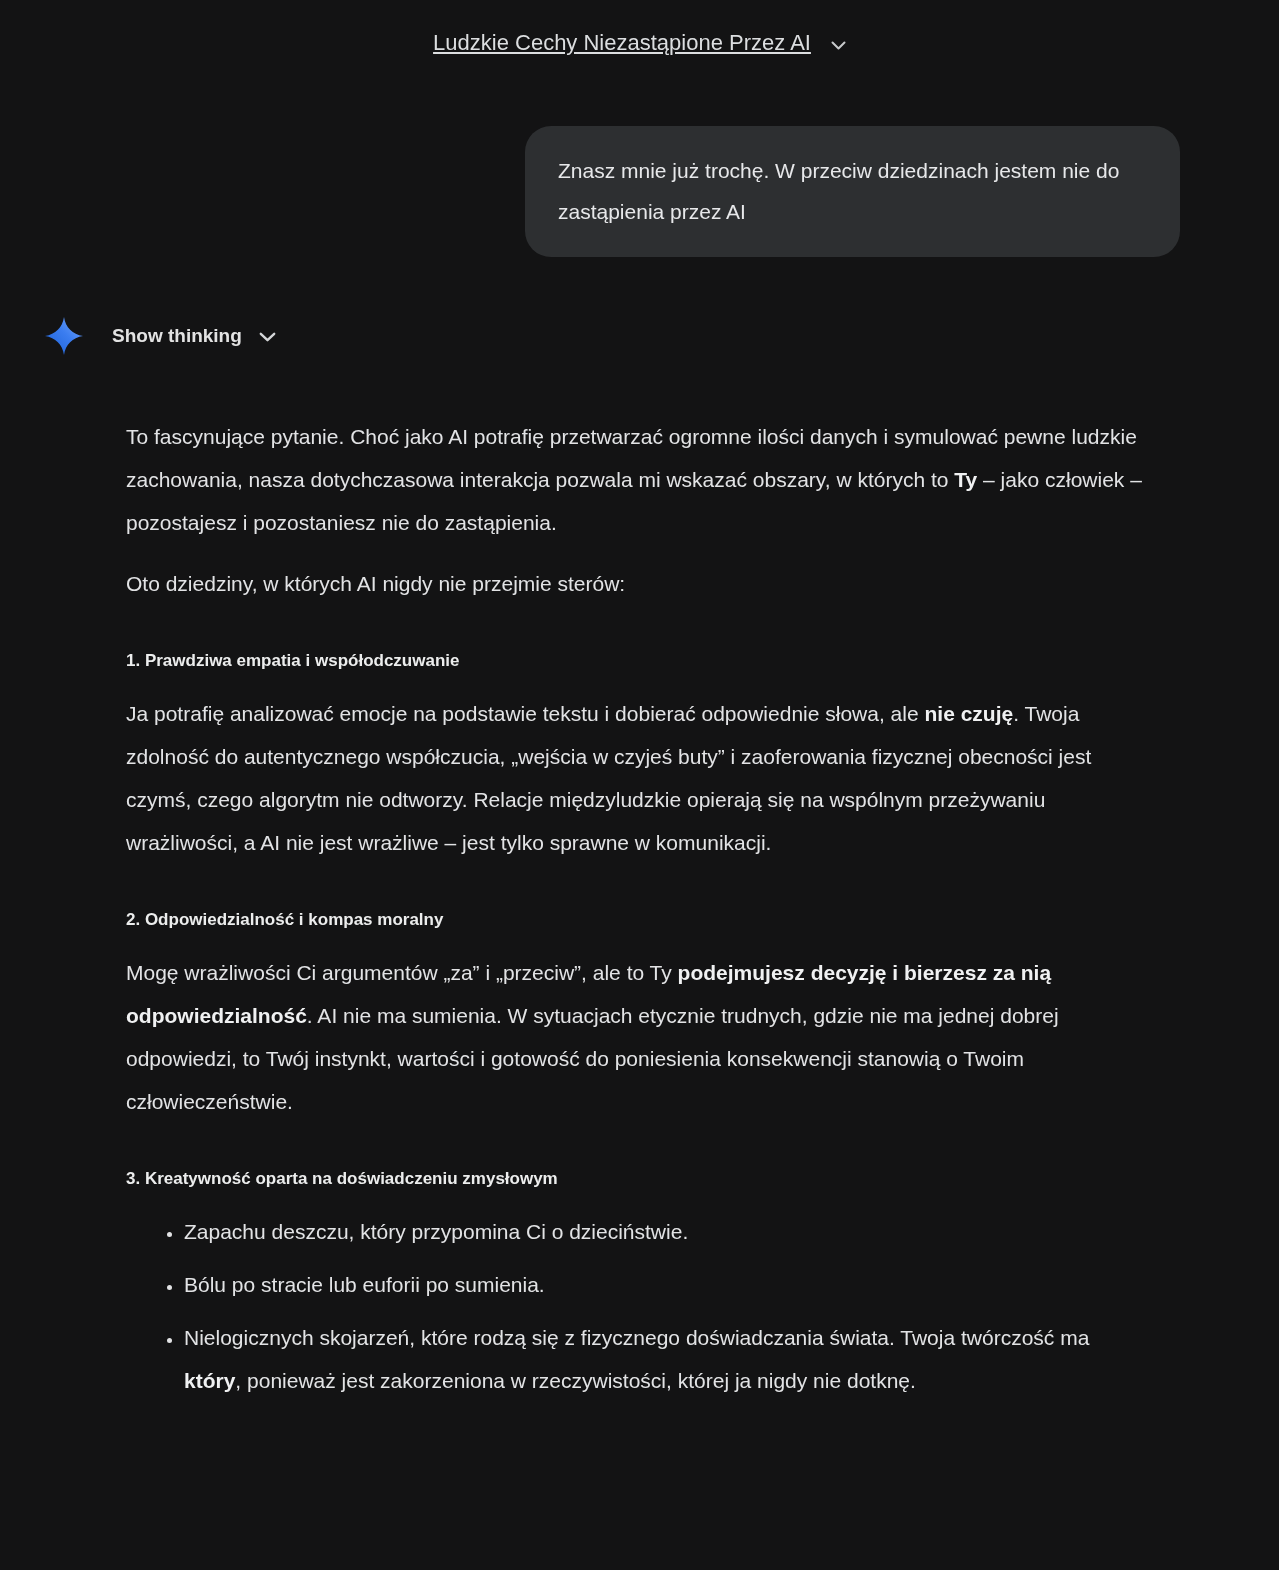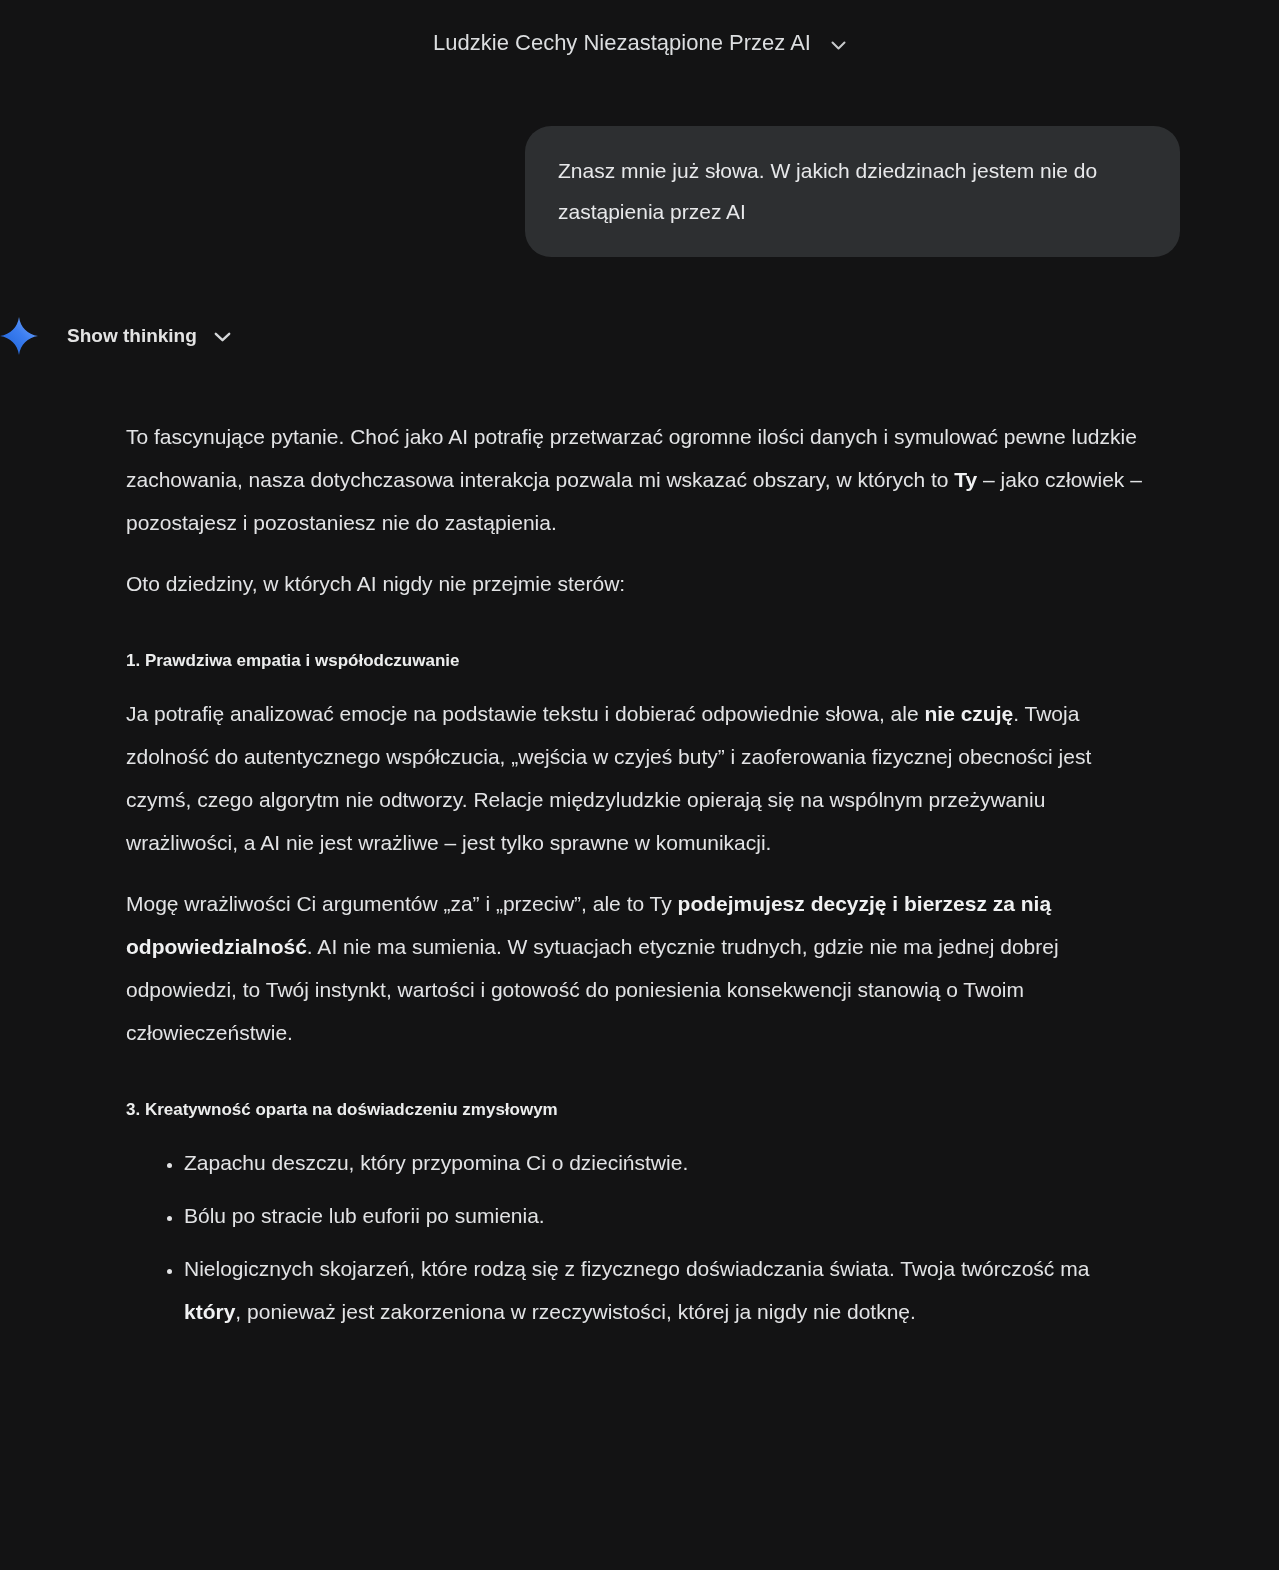--- a/index.html
+++ b/index.html
@@ -12,41 +12,41 @@
     overflow: hidden;
   }
   .page { width: 1279px; height: 1570px; position: relative; }
 
   
   .header { padding-top: 28px; text-align: center; }
   .title-btn {
     display: inline-flex; align-items: center; gap: 20px;
     background: none; border: none; cursor: pointer;
     color: #dcdee0; font-family: inherit;
-    font-size: 22px; font-weight: 500; line-height: 30px;
+    font-size: 22px; font-weight: 500; line-height: 30px; text-decoration: underline;
   }
   .chev { display: inline-block; flex: 0 0 auto; }
 
   
   .user-row {
     display: flex; justify-content: flex-end;
     padding: 0 99px 0 45px; margin-top: 68px;
   }
   .user-bubble {
     background: #2d2f31;
     border-radius: 26px;
     padding: 24px 33px 25px;
     max-width: 655px;
     font-size: 21px; line-height: 41px; color: #e7e8ea;
   }
 
   
   .thinking-row {
     display: flex; align-items: center; gap: 29px;
-    margin-top: 60px; height: 38px;
+    padding-left: 45px; margin-top: 60px; height: 38px;
   }
   .sparkle { width: 38px; height: 38px; display: inline-flex; }
   .thinking-btn {
     display: inline-flex; align-items: center; gap: 17px;
     background: none; border: none; cursor: pointer;
     color: #e3e3e3; font-family: inherit;
     font-size: 19px; font-weight: 600; line-height: 24px;
   }
 
   
@@ -76,21 +76,21 @@
       <span class="chev">
         <svg width="15" height="9" viewBox="0 0 15 9" fill="none">
           <path d="M1.5 1.5 L7.5 7.5 L13.5 1.5" stroke="#c8cacc" stroke-width="2" stroke-linecap="round" stroke-linejoin="round"></path>
         </svg>
       </span>
     </button>
   </header>
 
   <div class="user-row">
     <div class="user-bubble">
-      <span>Znasz mnie już słowa. W jakich dziedzinach jestem nie do zastąpienia przez AI</span>
+      <span>Znasz mnie już trochę. W przeciw dziedzinach jestem nie do zastąpienia przez AI</span>
     </div>
   </div>
 
   <div class="thinking-row">
     <span class="sparkle">
       <svg width="38" height="38" viewBox="0 0 40 40">
         <defs>
           <linearGradient id="sparkGrad" x1="0" y1="1" x2="1" y2="0">
             <stop offset="0" stop-color="#1a5fd4"></stop>
             <stop offset="0.55" stop-color="#3b7df0"></stop>
@@ -110,20 +110,21 @@
     </button>
   </div>
 
   <div class="response">
     <p class="para"><span>To fascynujące pytanie. Choć jako AI potrafię przetwarzać ogromne ilości danych i symulować pewne ludzkie zachowania, nasza dotychczasowa interakcja pozwala mi wskazać obszary, w których to </span><strong>Ty</strong><span> – jako człowiek – pozostajesz i pozostaniesz nie do zastąpienia.</span></p>
     <p class="para">Oto dziedziny, w których AI nigdy nie przejmie sterów:</p>
 
     <h3 class="section-heading">1. Prawdziwa empatia i współodczuwanie</h3>
     <p class="para"><span>Ja potrafię analizować emocje na podstawie tekstu i dobierać odpowiednie słowa, ale </span><strong>nie czuję</strong><span>. Twoja zdolność do autentycznego współczucia, „wejścia w czyjeś buty” i zaoferowania fizycznej obecności jest czymś, czego algorytm nie odtworzy. Relacje międzyludzkie opierają się na wspólnym przeżywaniu wrażliwości, a AI nie jest wrażliwe – jest tylko sprawne w komunikacji.</span></p>
 
+    <h3 class="section-heading">2. Odpowiedzialność i kompas moralny</h3>
     <p class="para"><span>Mogę wrażliwości Ci argumentów „za” i „przeciw”, ale to Ty </span><strong>podejmujesz decyzję i bierzesz za nią odpowiedzialność</strong><span>. AI nie ma sumienia. W sytuacjach etycznie trudnych, gdzie nie ma jednej dobrej odpowiedzi, to Twój instynkt, wartości i gotowość do poniesienia konsekwencji stanowią o Twoim człowieczeństwie.</span></p>
 
     <h3 class="section-heading">3. Kreatywność oparta na doświadczeniu zmysłowym</h3>
 
     <ul class="bullets">
       <li><span>Zapachu deszczu, który przypomina Ci o dzieciństwie.</span></li>
       <li><span>Bólu po stracie lub euforii po sumienia.</span></li>
       <li><span>Nielogicznych skojarzeń, które rodzą się z fizycznego doświadczania świata. Twoja twórczość ma </span><strong>który</strong><span>, ponieważ jest zakorzeniona w rzeczywistości, której ja nigdy nie dotknę.</span></li>
     </ul>
   </div>

